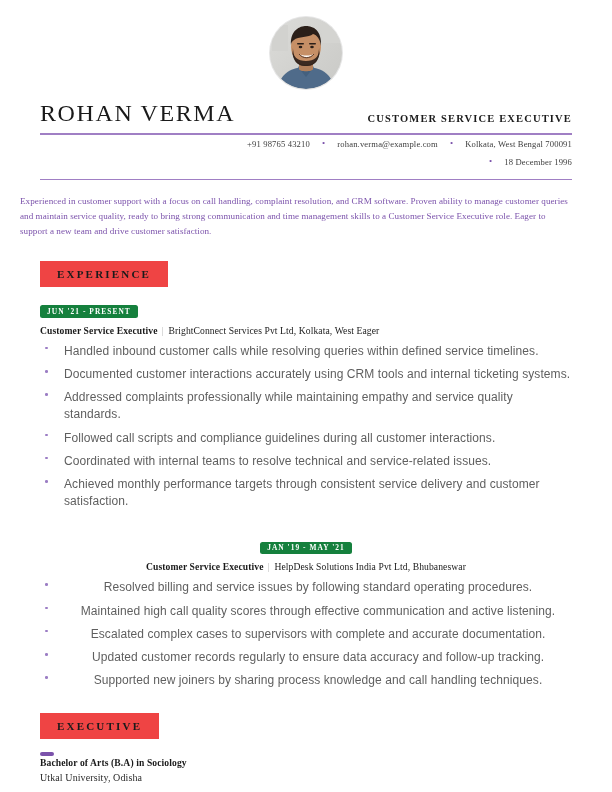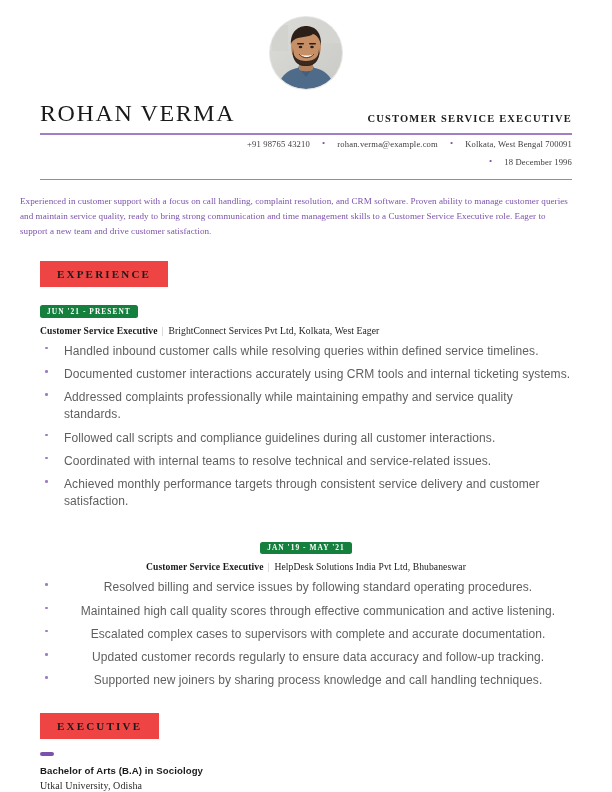--- a/index.html
+++ b/index.html
@@ -180,22 +180,22 @@
 
   
   .edu-block { padding: 0 40px; margin-top: 13px; }
   .edu-dash {
     width: 14px;
     height: 4px;
     border-radius: 2px;
     background: #7b52ab;
   }
   .degree {
-    margin-top: 9px;
-    font-family: Liberation Sans, sans-serif;
+    margin-top: 1px;
+    font-family: Liberation Serif, serif;
     font-size: 9.6px;
     font-weight: 700;
     color: #1a1a1a;
     letter-spacing: .1px;
   }
   .school {
     margin-top: 4px;
     font-family: "Liberation Serif", serif;
     font-size: 10px;
     font-weight: 400;

